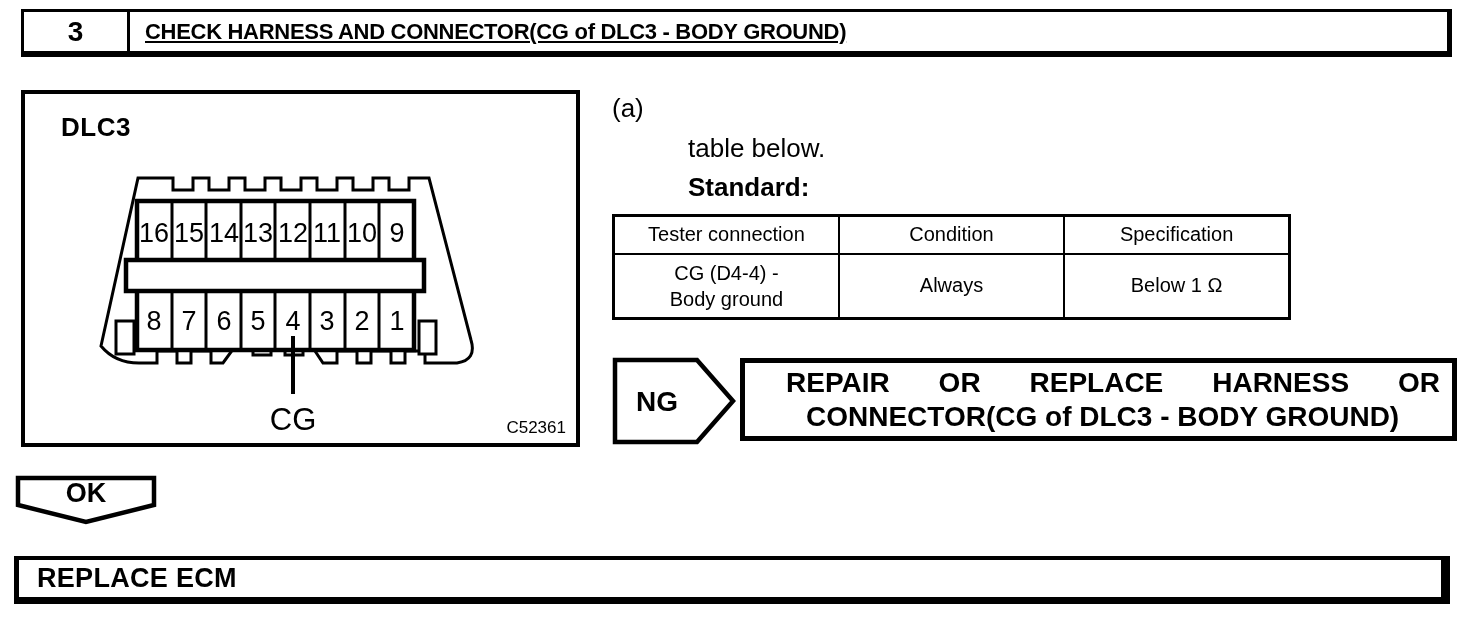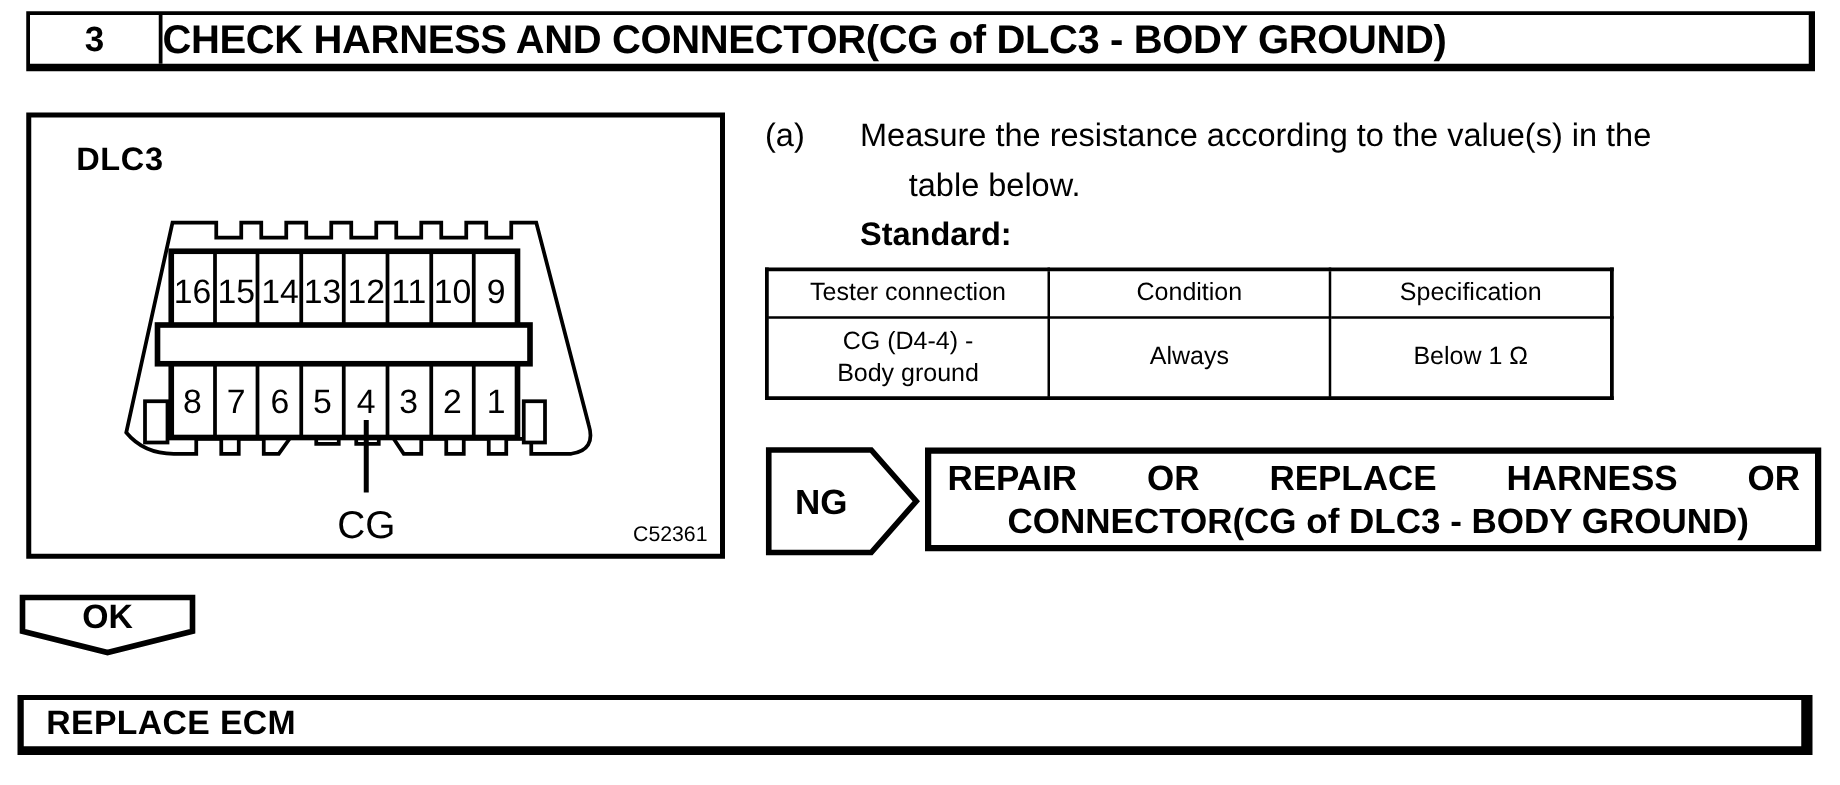--- a/index.html
+++ b/index.html
@@ -14,22 +14,22 @@
     box-sizing:border-box; border:3px solid #000;
     border-right-width:5px; border-bottom-width:6px;
     display:flex; align-items:stretch;
   }
   .step-number-cell {
     width:106px; box-sizing:border-box; border-right:3px solid #000;
     display:flex; align-items:center; justify-content:center;
     font-size:28px; font-weight:bold;
   }
   .step-title {
-    flex:1; display:flex; align-items:center; 
-    font-size:32px; font-weight:bold; letter-spacing:-0.3px; white-space:nowrap;
+    flex:1; display:flex; align-items:center; padding-left:15px;
+    font-size:22px; font-weight:bold; letter-spacing:-0.3px; white-space:nowrap;text-decoration:underline;
   }
 
   
   .figure-panel {
     position:absolute; left:21px; top:90px; width:559px; height:357px;
     box-sizing:border-box; border:4px solid #000; background:#fff;
   }
   .figure-title {
     position:absolute; left:36px; top:18px;
     font-size:26px; font-weight:bold; letter-spacing:0.5px;
@@ -39,21 +39,21 @@
   }
   .figure-panel svg { position:absolute; left:0; top:0; }
   svg text { font-family:"Liberation Sans", sans-serif; fill:#000; }
   .pin-num { font-size:27px; text-anchor:middle; }
   .cg-label { font-size:31px; text-anchor:middle; }
 
   
   .instr { position:absolute; font-size:26px; line-height:40px; white-space:nowrap; }
   .instr-marker   { left:612px; top:88px; }
   .instr-line1    { left:688px; top:88px; }
-  .instr-line2    { left:688px; top:128px;margin-left:39px; }
+  .instr-line2    { left:688px; top:128px; }
   .standard-label { left:688px; top:167px; font-weight:bold; }
 
   
   .spec-table {
     position:absolute; left:612px; top:214px; width:679px;
     border-collapse:collapse; table-layout:fixed;
     font-size:20px; text-align:center;
   }
   .spec-table th, .spec-table td {
     border:2px solid #000; font-weight:normal; padding:0; vertical-align:middle;
@@ -65,21 +65,21 @@
 
   
   .ng-arrow { position:absolute; left:611px; top:356px; }
   .ng-text { font-size:28px; font-weight:bold; text-anchor:middle; }
   .ng-action-box {
     position:absolute; left:740px; top:358px; width:717px; height:83px;
     box-sizing:border-box; border:5px solid #000;
     padding:3px 12px 0 13px;
     font-size:28px; font-weight:bold; line-height:34px;
   }
-  .justify-line { text-align:justify; text-align-last:justify; }
+  .justify-line { text-align:justify; text-align-last:justify;margin-left:28px; }
   .plain-line { white-space:nowrap;margin-left:48px; }
 
   
   .ok-banner { position:absolute; left:14px; top:473px; }
   .ok-text { font-size:27px; font-weight:bold; text-anchor:middle; }
 
   
   .final-bar {
     position:absolute; left:14px; top:556px; width:1436px; height:48px;
     box-sizing:border-box; border:4px solid #000;
@@ -150,21 +150,20 @@
 
       <line x1="268" y1="242" x2="268" y2="300" stroke="#000000" stroke-width="4"></line>
       <text class="cg-label" x="268" y="336">CG</text>
     </svg>
 
     <div class="figure-title">DLC3</div>
     <div class="figure-code">C52361</div>
   </div>
 
   <div class="instr instr-marker">(a)</div>
-  <div class="instr instr-line1">Measure the resistance according to the value(s) in the</div>
   <div class="instr instr-line2">table below.</div>
   <div class="instr standard-label">Standard:</div>
 
   <table class="spec-table">
     <thead>
       <tr>
         <th>Tester connection</th>
         <th>Condition</th>
         <th>Specification</th>
       </tr>

